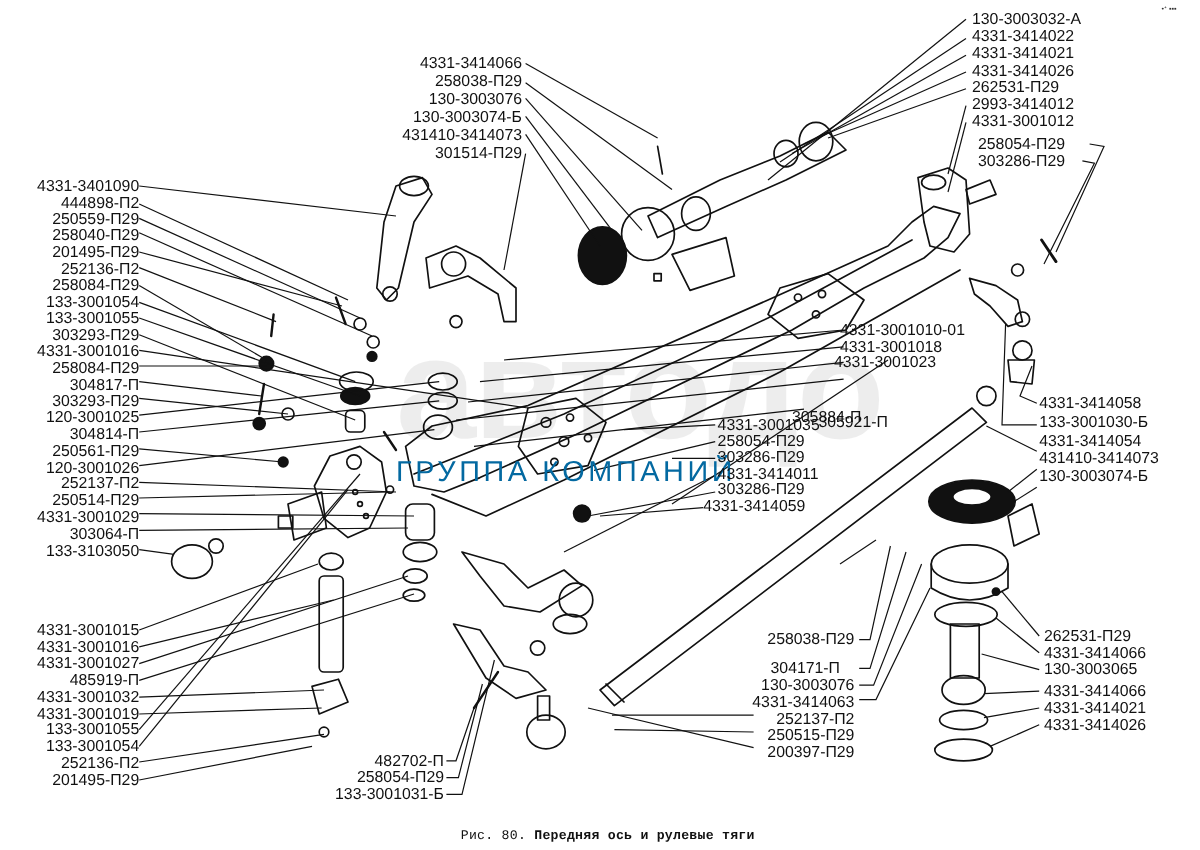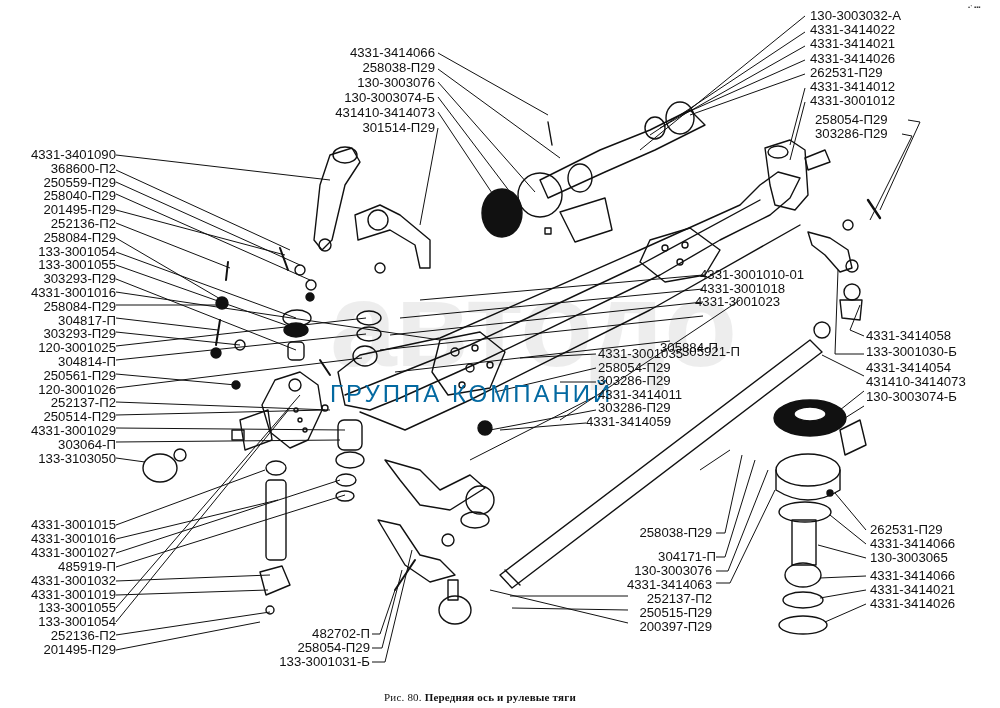--- a/index.html
+++ b/index.html
@@ -1,20 +1,20 @@
 <!DOCTYPE html>
 <html><head>
 <meta charset="utf-8">
 <style>
   html,body{margin:0;padding:0;background:#fff;}
   body{width:1000px;height:708px;position:relative;overflow:hidden;font-family:"Liberation Sans",sans-serif;color:#111;}
   #diagram{position:absolute;left:0;top:0;width:1000px;height:708px;}
   .lbl{position:absolute;font-size:13.2px;line-height:13.6px;white-space:nowrap;color:#111;font-family:"Liberation Sans",sans-serif;}
   .lbl.r{text-align:right;}
-  .caption{position:absolute;left:384px;top:691px;font-size:11px;font-weight:bold;font-family:Liberation Serif, serif;white-space:nowrap;letter-spacing:0.2px;}
+  .caption{position:absolute;left:384px;top:691px;font-size:11px;font-weight:bold;font-family:Liberation Mono, monospace;white-space:nowrap;letter-spacing:0.2px;}
   .caption .n{font-weight:normal;}
   .wm{position:absolute;left:330px;top:380px;font-size:24px;letter-spacing:3px;color:#0369a1;font-family:"Liberation Sans",sans-serif;white-space:nowrap;}
   .wm-big{position:absolute;left:330px;top:255px;font-size:120px;font-weight:bold;color:rgba(0,0,0,0.07);font-family:"Liberation Sans",sans-serif;letter-spacing:-2px;white-space:nowrap;}
   .corner{position:absolute;left:968px;top:3px;font-size:6px;color:#333;}
 </style>
 </head>
 <body>
 
 <svg id="diagram" viewBox="0 0 1000 708" xmlns="http://www.w3.org/2000/svg">
   <g fill="none" stroke="#111" stroke-width="1.4" stroke-linejoin="round" stroke-linecap="round">
@@ -251,32 +251,32 @@
 <div class="wm-big">автодо</div>
 <div class="wm">ГРУППА КОМПАНИЙ</div>
 <div class="corner">•ᐩ ▪▪▪</div>
 
 <div id="labels">
     <div class="lbl" style="top: 9px; left: 810px;">130-3003032-А</div>
     <div class="lbl" style="top: 23.2px; left: 810px;">4331-3414022</div>
     <div class="lbl" style="top: 37.4px; left: 810px;">4331-3414021</div>
     <div class="lbl" style="top: 51.6px; left: 810px;">4331-3414026</div>
     <div class="lbl" style="top: 65.8px; left: 810px;">262531-П29</div>
-    <div class="lbl" style="top: 80px; left: 810px;">4331-3414012</div>
+    <div class="lbl" style="top: 80px; left: 810px;">2993-3414012</div>
     <div class="lbl" style="top: 94.2px; left: 810px;">4331-3001012</div>
     <div class="lbl" style="top: 113px; left: 815px;">258054-П29</div>
     <div class="lbl" style="top: 127px; left: 815px;">303286-П29</div>
     <div class="lbl r" style="top: 46px; right: 565px;">4331-3414066</div>
     <div class="lbl r" style="top: 60.9px; right: 565px;">258038-П29</div>
     <div class="lbl r" style="top: 75.8px; right: 565px;">130-3003076</div>
     <div class="lbl r" style="top: 90.7px; right: 565px;">130-3003074-Б</div>
     <div class="lbl r" style="top: 105.6px; right: 565px;">431410-3414073</div>
     <div class="lbl r" style="top: 120.5px; right: 565px;">301514-П29</div>
     <div class="lbl r" style="top: 148px; right: 884px;">4331-3401090</div>
-    <div class="lbl r" style="top: 161.8px; right: 884px;">368600-П2</div>
+    <div class="lbl r" style="top: 161.8px; right: 884px;">444898-П2</div>
     <div class="lbl r" style="top: 175.6px; right: 884px;">250559-П29</div>
     <div class="lbl r" style="top: 189.4px; right: 884px;">258040-П29</div>
     <div class="lbl r" style="top: 203.2px; right: 884px;">201495-П29</div>
     <div class="lbl r" style="top: 217px; right: 884px;">252136-П2</div>
     <div class="lbl r" style="top: 230.8px; right: 884px;">258084-П29</div>
     <div class="lbl r" style="top: 244.6px; right: 884px;">133-3001054</div>
     <div class="lbl r" style="top: 258.4px; right: 884px;">133-3001055</div>
     <div class="lbl r" style="top: 272.2px; right: 884px;">303293-П29</div>
     <div class="lbl r" style="top: 286px; right: 884px;">4331-3001016</div>
     <div class="lbl r" style="top: 299.8px; right: 884px;">258084-П29</div>
@@ -317,21 +317,21 @@
     <div class="lbl" style="top: 361px; left: 866px;">4331-3414054</div>
     <div class="lbl" style="top: 374.5px; left: 866px;">431410-3414073</div>
     <div class="lbl" style="top: 390px; left: 866px;">130-3003074-Б</div>
     <div class="lbl" style="top: 523px; left: 870px;">262531-П29</div>
     <div class="lbl" style="top: 537px; left: 870px;">4331-3414066</div>
     <div class="lbl" style="top: 551px; left: 870px;">130-3003065</div>
     <div class="lbl" style="top: 569px; left: 870px;">4331-3414066</div>
     <div class="lbl" style="top: 583px; left: 870px;">4331-3414021</div>
     <div class="lbl" style="top: 597px; left: 870px;">4331-3414026</div>
     <div class="lbl r" style="top: 526px; right: 288px;">258038-П29</div>
-    <div class="lbl r" style="top: 550px; right: 284px; text-align: right;">304171-П</div>
+    <div class="lbl r" style="top: 550px; right: 300px; text-align: right;">304171-П</div>
     <div class="lbl r" style="top: 564px; right: 288px;">130-3003076</div>
     <div class="lbl r" style="top: 578px; right: 288px;">4331-3414063</div>
     <div class="lbl r" style="top: 592px; right: 288px;">252137-П2</div>
     <div class="lbl r" style="top: 606px; right: 288px;">250515-П29</div>
     <div class="lbl r" style="top: 620px; right: 288px;">200397-П29</div>
     <div class="lbl r" style="top: 627px; right: 630px;">482702-П</div>
     <div class="lbl r" style="top: 641.2px; right: 630px;">258054-П29</div>
     <div class="lbl r" style="top: 655.4px; right: 630px;">133-3001031-Б</div>
   </div>
 

